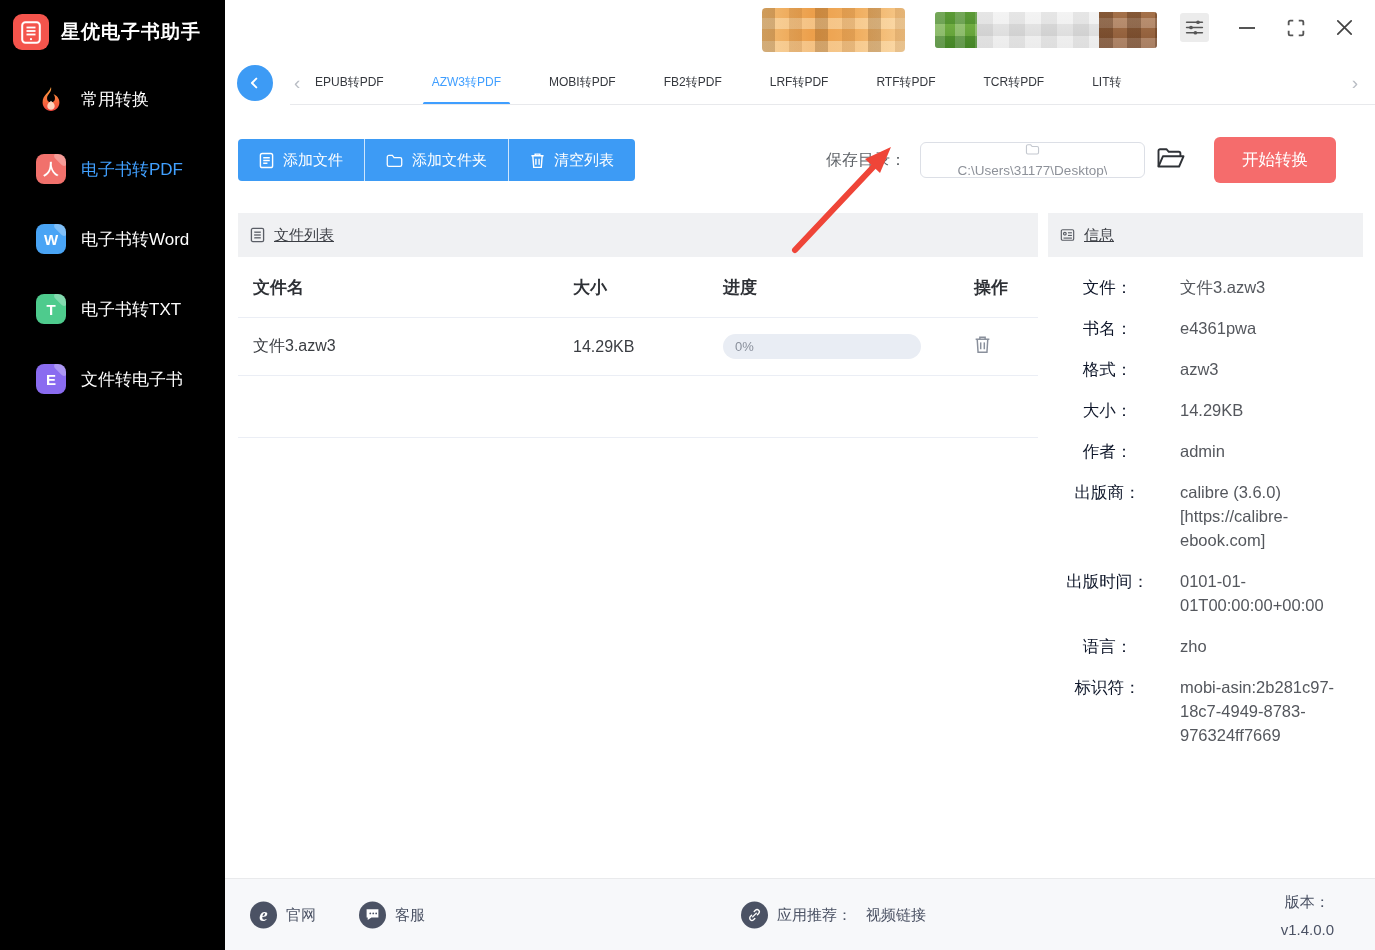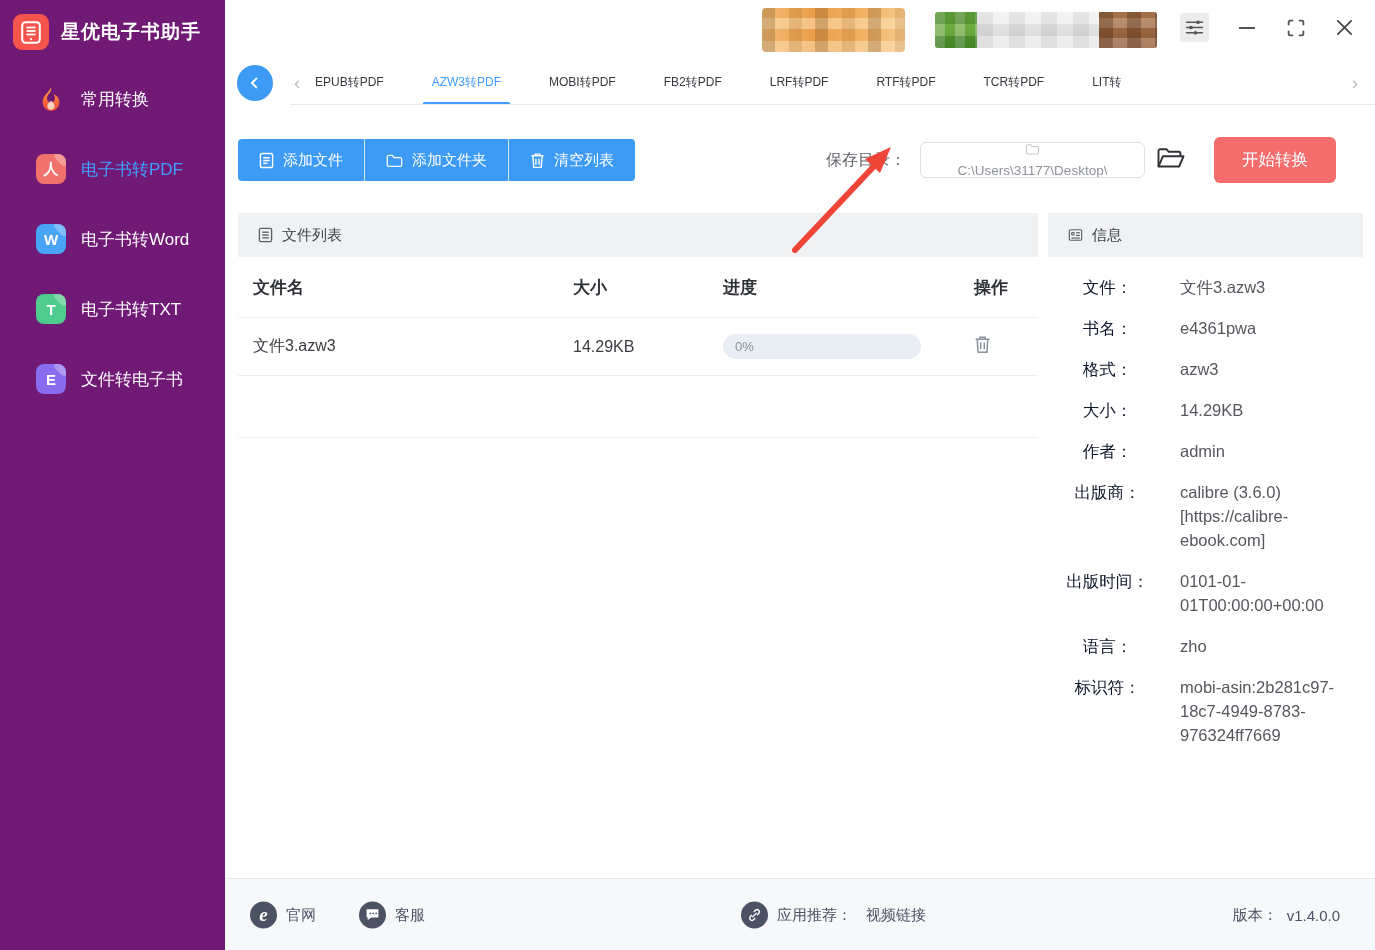--- a/index.html
+++ b/index.html
@@ -1,20 +1,20 @@
 <!DOCTYPE html>
 <html><head>
 <meta charset="utf-8">
 <style>
   html,body{margin:0;padding:0;background:#dfe3e8;}
   .app{position:relative;width:1375px;height:950px;background:#fff;overflow:hidden;
        font-family:"Liberation Sans","DejaVu Sans",sans-serif;-webkit-font-smoothing:antialiased;}
 
   
-  .sidebar{position:absolute;left:0;top:0;width:225px;height:100%;background:#701a75;color:#fff;}
+  .sidebar{position:absolute;left:0;top:0;width:225px;height:100%;background:#000000;color:#fff;}
   .logo-row{display:flex;align-items:center;gap:12px;padding:14px 0 0 13px;}
   .logo-icon{width:36px;height:36px;background:#f4544c;border-radius:9px;display:flex;align-items:center;justify-content:center;flex:0 0 auto;}
   .logo-title{font-size:19px;font-weight:bold;letter-spacing:1px;white-space:nowrap;}
   .menu{margin-top:14px;}
   .menu-item{display:flex;align-items:center;gap:15px;height:70px;padding-left:36px;font-size:17px;cursor:pointer;}
   .mi-icon{width:30px;height:30px;border-radius:8px;position:relative;display:flex;align-items:center;justify-content:center;
            font-size:15px;font-weight:bold;color:#fff;flex:0 0 auto;overflow:hidden;}
   .mi-icon.shaded::after{content:'';position:absolute;top:-6px;right:-6px;width:16px;height:16px;
            background:rgba(255,255,255,.30);border-radius:4px;transform:rotate(45deg);}
   .ic-flame{background:transparent;}
@@ -81,22 +81,22 @@
   .folder-open-btn{position:absolute;left:931px;top:9px;cursor:pointer;}
   .start-btn{position:absolute;left:989px;top:0;width:122px;height:46px;background:#f56c6c;color:#fff;font-size:16.5px;
              border-radius:6px;display:flex;align-items:center;justify-content:center;cursor:pointer;}
 
   .arrow-annotation{position:absolute;left:556px;top:140px;z-index:5;pointer-events:none;}
 
   
   .panel{position:absolute;top:213px;background:#fff;}
   .file-panel{left:13px;width:800px;height:660px;}
   .info-panel{left:823px;width:315px;height:660px;}
-  .panel-head{height:44px;background:#f0f1f3;display:flex;align-items:center;gap:9px;padding-left:20px;
-              font-size:15px;color:#3c3f45;}
+  .panel-head{height:44px;background:#f0f1f3;display:flex;align-items:center;gap:9px;padding-left:12px;
+              font-size:15px;color:#3c3f45;text-decoration:underline;}
   .table-head{display:flex;align-items:center;height:60px;border-bottom:1px solid #ebeef5;
               font-weight:bold;font-size:17px;color:#2e3136;}
   .cell{box-sizing:border-box;}
   .c1{flex:0 0 335px;padding-left:15px;}
   .c2{flex:0 0 150px;}
   .c3{flex:0 0 225px;}
   .c4{flex:1;margin-left:26px;}
   .file-row{display:flex;align-items:center;height:57px;border-bottom:1px solid #ebeef5;font-size:16px;color:#3a3d42;}
   .empty-row{height:61px;border-bottom:1px solid #ebeef5;}
   .progress-pill{width:198px;height:25px;background:#e9edf4;border-radius:13px;display:flex;align-items:center;
@@ -111,21 +111,21 @@
   
   .footer{position:absolute;left:0;bottom:0;width:100%;height:72px;background:#f7f8fa;border-top:1px solid #e9eaec;box-sizing:border-box;}
   .f-item{position:absolute;top:50%;transform:translateY(-50%);display:flex;align-items:center;gap:9px;
           font-size:15px;color:#4b5264;cursor:pointer;white-space:nowrap;}
   .f-icon{width:27px;height:27px;border-radius:50%;background:#4b5264;color:#fff;display:flex;align-items:center;
           justify-content:center;flex:0 0 auto;}
   .f-website{left:25px;}
   .f-support{left:134px;}
   .f-recommend{left:516px;cursor:default;}
   .f-recommend .link-text{margin-left:5px;cursor:pointer;}
-  .f-version{right:35px;cursor:default;}
+  .f-version{right:41px;cursor:default;flex-direction:column;}
   .ie-e{font-family:"Liberation Serif","DejaVu Serif",serif;font-style:italic;font-weight:bold;font-size:19px;line-height:1;padding-bottom:2px;}
 </style>
 </head>
 <body>
 
 <div class="app">
 
   <aside class="sidebar">
     <div class="logo-row">
       <div class="logo-icon">

